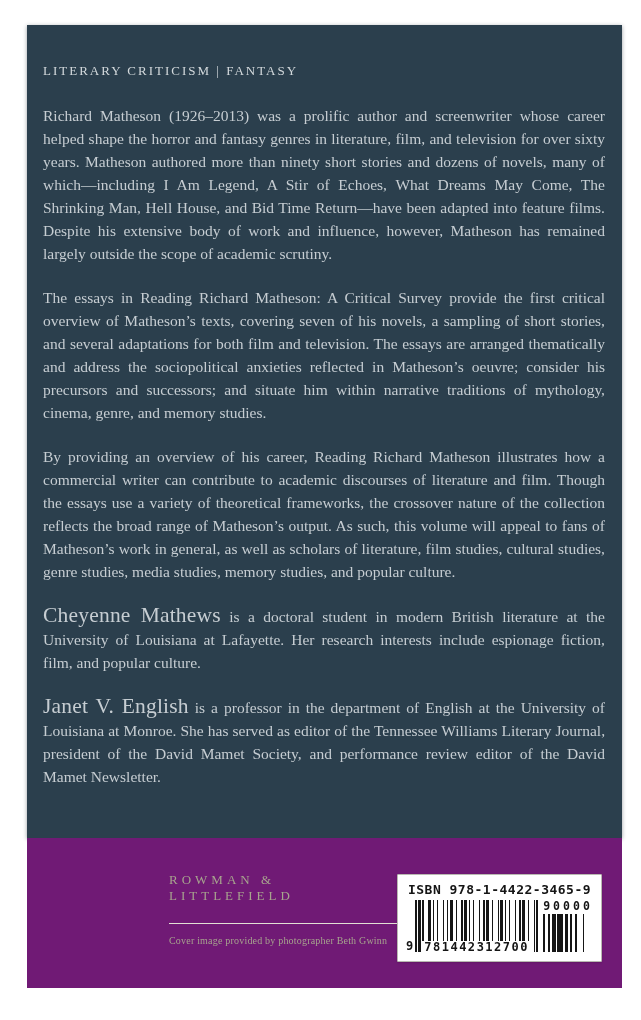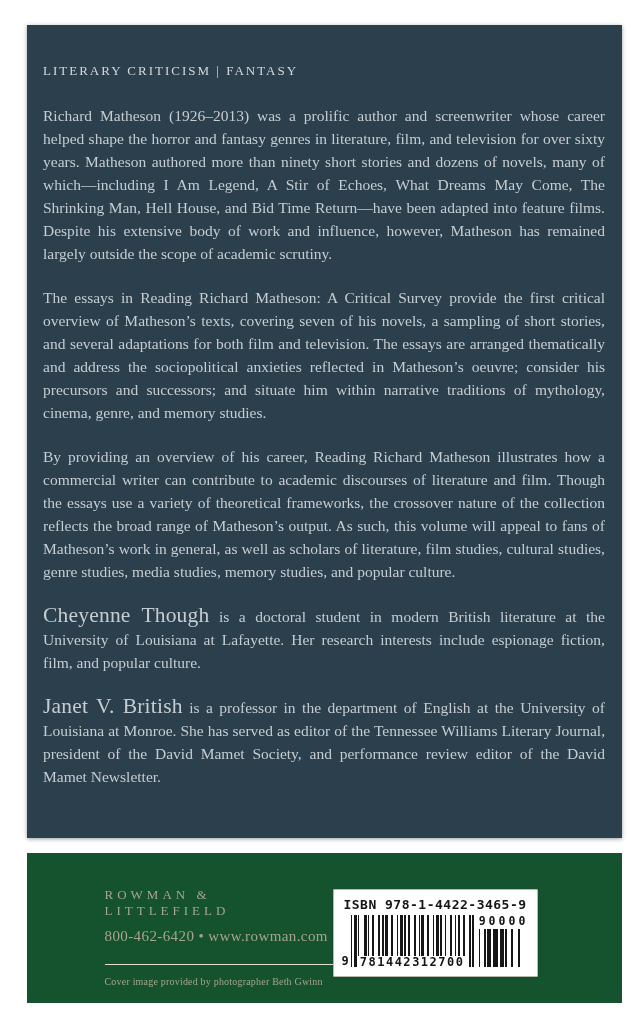--- a/index.html
+++ b/index.html
@@ -25,22 +25,22 @@
   }
   .para .it, .bio .it{}
   .bio{
     margin:7px 0 21px 0;text-align:justify;
     font-size:15.5px;line-height:23px;color:var(--cover-text,#c6cdd2);
   }
   .bio .bio-name{font-size:21.5px;letter-spacing:.2px;}
   .bottom-band{
     position:absolute;left:27px;top:838px;width:595px;height:150px;
     box-sizing:border-box;
-    display:flex;justify-content:center;align-items:flex-start;
-    padding:34px 20px 0 13px;background:#14532d;margin-top:15px;
+    display:flex;justify-content:flex-end;align-items:flex-start;
+    padding:34px 20px 0 13px;background:#701a75;
   }
   .pub-left{color:var(--publisher-text,#a7a48e);}
   .pub-name{
     font-size:13px;letter-spacing:4px;line-height:16px;
   }
   .pub-contact{font-size:15px;letter-spacing:.4px;margin-top:9px;}
   .pub-divider{border:0;border-top:1px solid #e2e0d4;width:228px;margin:19px 0 11px 0;}
   .pub-credit{font-size:10px;letter-spacing:.2px;}
   .barcode-box{
     width:205px;box-sizing:border-box;background:#ffffff;
@@ -83,32 +83,31 @@
 <body style="--cover-bg: #2b3f4d; --cover-text: #c6cdd2; --header-text: #d3d9dc; --publisher-text: #a7a48e;">
 
 <div class="cover">
   <div class="category">LITERARY CRITICISM | FANTASY</div>
   <div>
       <p class="para"><span>Richard Matheson (1926–2013) was a prolific author and screenwriter whose career helped shape the horror and fantasy genres in literature, film, and television for over sixty years. Matheson authored more than ninety short stories and dozens of novels, many of which—including </span><span class="it">I Am Legend</span><span>, </span><span class="it">A Stir of Echoes</span><span>, </span><span class="it">What Dreams May Come</span><span>, </span><span class="it">The Shrinking Man</span><span>, </span><span class="it">Hell House</span><span>, and </span><span class="it">Bid Time Return</span><span>—have been adapted into feature films. Despite his extensive body of work and influence, however, Matheson has remained largely outside the scope of academic scrutiny.</span></p>
       <p class="para"><span>The essays in </span><span class="it">Reading Richard Matheson: A Critical Survey</span><span> provide the first critical overview of Matheson’s texts, covering seven of his novels, a sampling of short stories, and several adaptations for both film and television. The essays are arranged thematically and address the sociopolitical anxieties reflected in Matheson’s oeuvre; consider his precursors and successors; and situate him within narrative traditions of mythology, cinema, genre, and memory studies.</span></p>
       <p class="para"><span>By providing an overview of his career, </span><span class="it">Reading Richard Matheson</span><span> illustrates how a commercial writer can contribute to academic discourses of literature and film. Though the essays use a variety of theoretical frameworks, the crossover nature of the collection reflects the broad range of Matheson’s output. As such, this volume will appeal to fans of Matheson’s work in general, as well as scholars of literature, film studies, cultural studies, genre studies, media studies, memory studies, and popular culture.</span></p>
     </div>
   <div>
-      <p class="bio"><span class="bio-name">Cheyenne Though</span><span> is a doctoral student in modern British literature at the University of Louisiana at Lafayette. Her research interests include espionage fiction, film, and popular culture.</span></p>
-      <p class="bio"><span class="bio-name">Janet V. British</span><span> is a professor in the department of English at the University of Louisiana at Monroe. She has served as editor of the </span><span class="it">Tennessee Williams Literary Journal</span><span>, president of the David Mamet Society, and performance review editor of the David Mamet Newsletter.</span></p>
+      <p class="bio"><span class="bio-name">Cheyenne Mathews</span><span> is a doctoral student in modern British literature at the University of Louisiana at Lafayette. Her research interests include espionage fiction, film, and popular culture.</span></p>
+      <p class="bio"><span class="bio-name">Janet V. English</span><span> is a professor in the department of English at the University of Louisiana at Monroe. She has served as editor of the </span><span class="it">Tennessee Williams Literary Journal</span><span>, president of the David Mamet Society, and performance review editor of the David Mamet Newsletter.</span></p>
     </div>
 </div>
 
 <div class="bottom-band">
   <div class="pub-left">
     <div class="pub-name">
       <div>ROWMAN &amp;</div>
       <div>LITTLEFIELD</div>
     </div>
-    <div class="pub-contact">800-462-6420 • www.rowman.com</div>
     <hr class="pub-divider">
     <div class="pub-credit">Cover image provided by photographer Beth Gwinn</div>
   </div>
 
   <div class="barcode-box">
     <div class="isbn-label">ISBN 978-1-4422-3465-9</div>
     <div class="barcode-row">
       <span class="bc-digit-left">9</span>
       <div class="bars-wrap">
         <div class="bars" id="bars-main">

